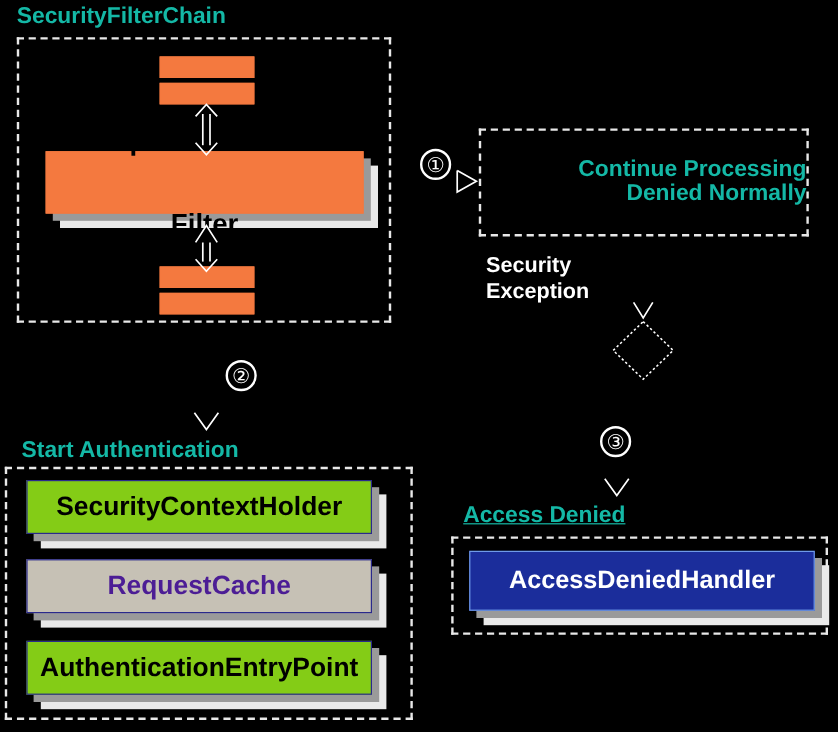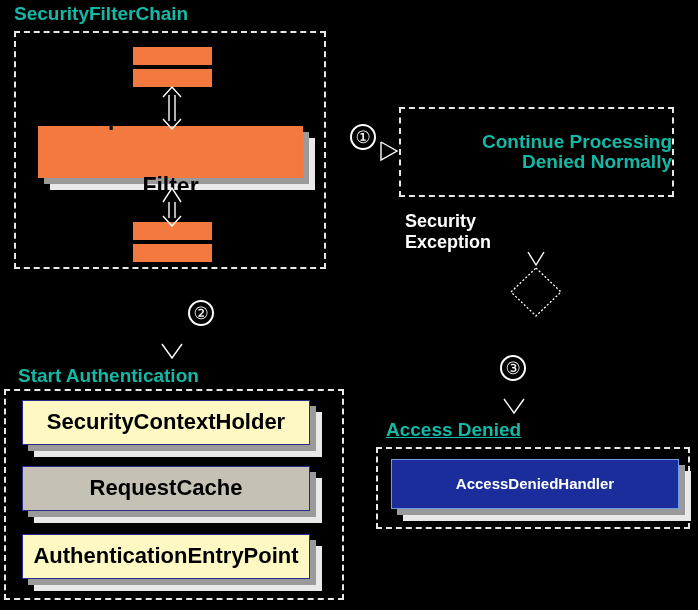--- a/index.html
+++ b/index.html
@@ -52,36 +52,36 @@
     background: #f4793f;
     color: #000000;
     border: 1px solid #f4793f;
     font-size: 23px;
   }
   .node.orange-bar {
     background: #f4793f;
     border: 1px solid #f4793f;
   }
   .node.blue {
-    background: #fef9c3;
+    background: #84cc16;
     color: #000000;
     border: 1px solid #2a2a8c;
     font-size: 22px;
   }
   .node.tan {
     background: #c6c1b5;
-    color: #000000;
+    color: #4c1d95;
     border: 1px solid #2a2a8c;
     font-size: 22px;
   }
   .node.navy {
     background: #1b2d9b;
     color: #ffffff;
     border: 1px solid #6f9ae8;
-    font-size: 15px;
+    font-size: 21px;
   }
 
   
   .step-circle {
     width: 26px;
     height: 26px;
     border: 2px solid #ffffff;
     border-radius: 50%;
     color: #ffffff;
     font-size: 17px;

